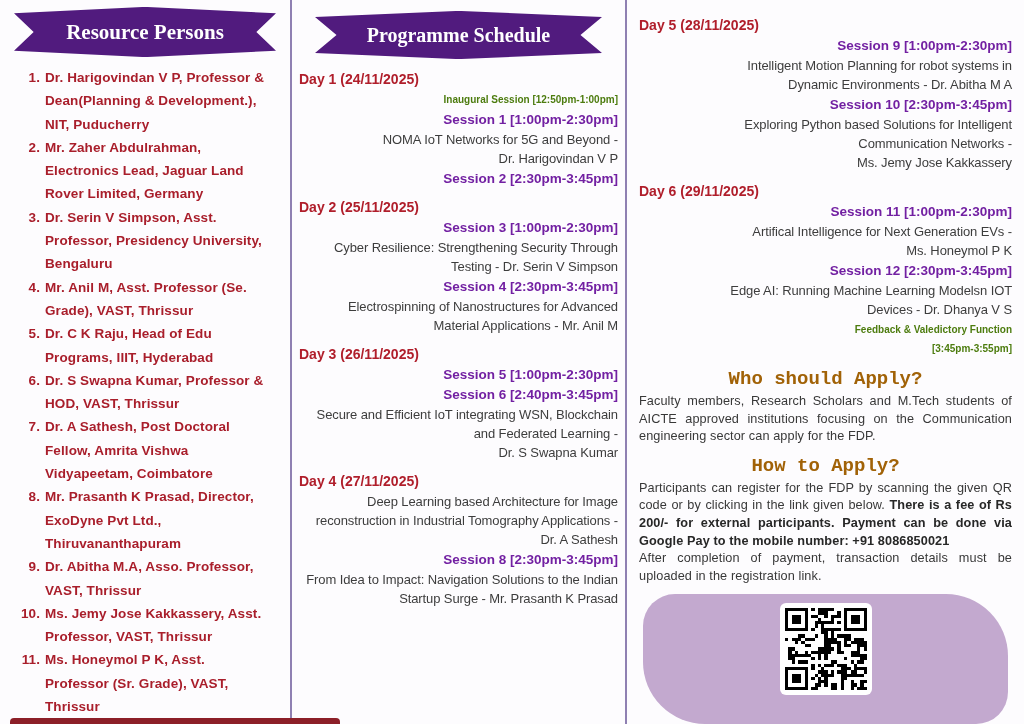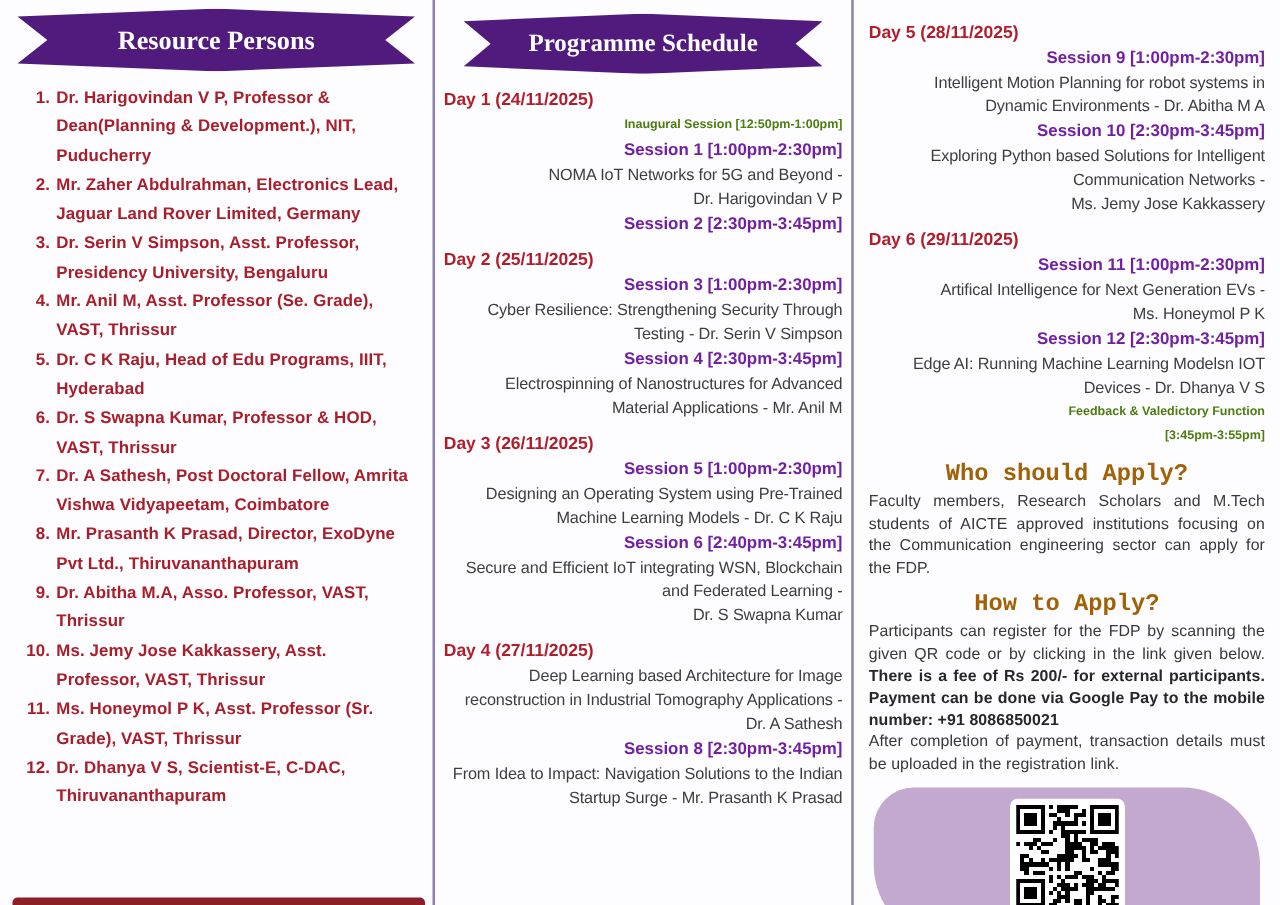--- a/index.html
+++ b/index.html
@@ -3,21 +3,21 @@
 <meta charset="utf-8">
 <style>
   * { margin:0; padding:0; box-sizing:border-box; }
   html,body { background:#e8e6ec; }
   .page {
     width:1024px; height:724px; background:#FDFCFE; position:relative;
     display:flex; overflow:hidden; font-family:"Liberation Sans", sans-serif;
     margin:0 auto;
   }
   .col { position:relative; }
-  .col-left  { width:346px; padding:4px 10px 0 10px; }
+  .col-left  { width:290px; padding:4px 10px 0 10px; }
   .col-mid   { width:333px; padding:6px 7px 0 7px; }
   .col-right { flex:1; padding:6px 12px 0 12px; display:flex; flex-direction:column;border-radius:22px; }
   .divider { width:2px; background:#8F80B2; }
 
   
   .ribbon {
     background:#511B7E; color:#ffffff; text-align:center;
     font-family:"Liberation Serif", serif; font-weight:bold; font-size:21px;
     height:52px; display:flex; align-items:center; justify-content:center;
     clip-path:polygon(0 14%, 49% 2%, 51% 2%, 100% 14%, 92.5% 50%, 100% 86%, 51% 98%, 49% 98%, 0 86%, 7.5% 50%);
@@ -114,22 +114,20 @@
           <div class="blk session">Session 3 [1:00pm-2:30pm]</div>
           <div class="blk body">Cyber Resilience: Strengthening Security Through
 Testing - Dr. Serin V Simpson</div>
           <div class="blk session">Session 4 [2:30pm-3:45pm]</div>
           <div class="blk body">Electrospinning of Nanostructures for Advanced
 Material Applications - Mr. Anil M</div>
         </div>
         <div class="day">
           <div class="day-label">Day 3 (26/11/2025)</div>
           <div class="blk session">Session 5 [1:00pm-2:30pm]</div>
-          <div class="blk body">Designing an Operating System using Pre-Trained
-Machine Learning Models - Dr. C K Raju</div>
           <div class="blk session">Session 6 [2:40pm-3:45pm]</div>
           <div class="blk body">Secure and Efficient IoT integrating WSN, Blockchain
 and Federated Learning -
 Dr. S Swapna Kumar</div>
         </div>
         <div class="day">
           <div class="day-label">Day 4 (27/11/2025)</div>
           <div class="blk body">Deep Learning based Architecture for Image
 reconstruction in Industrial Tomography Applications -
 Dr. A Sathesh</div>

